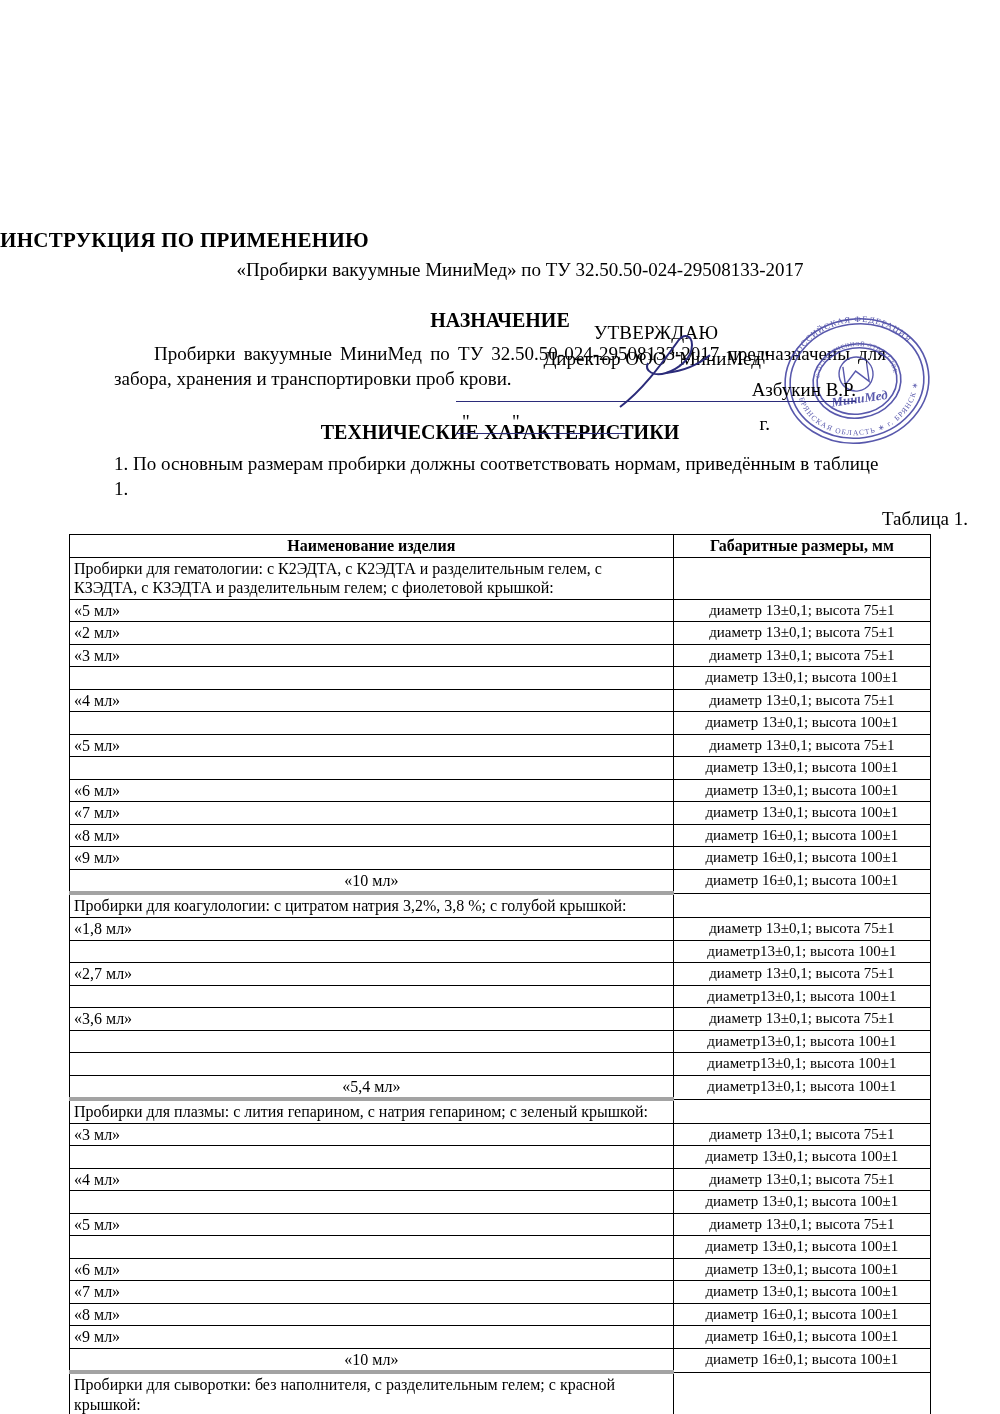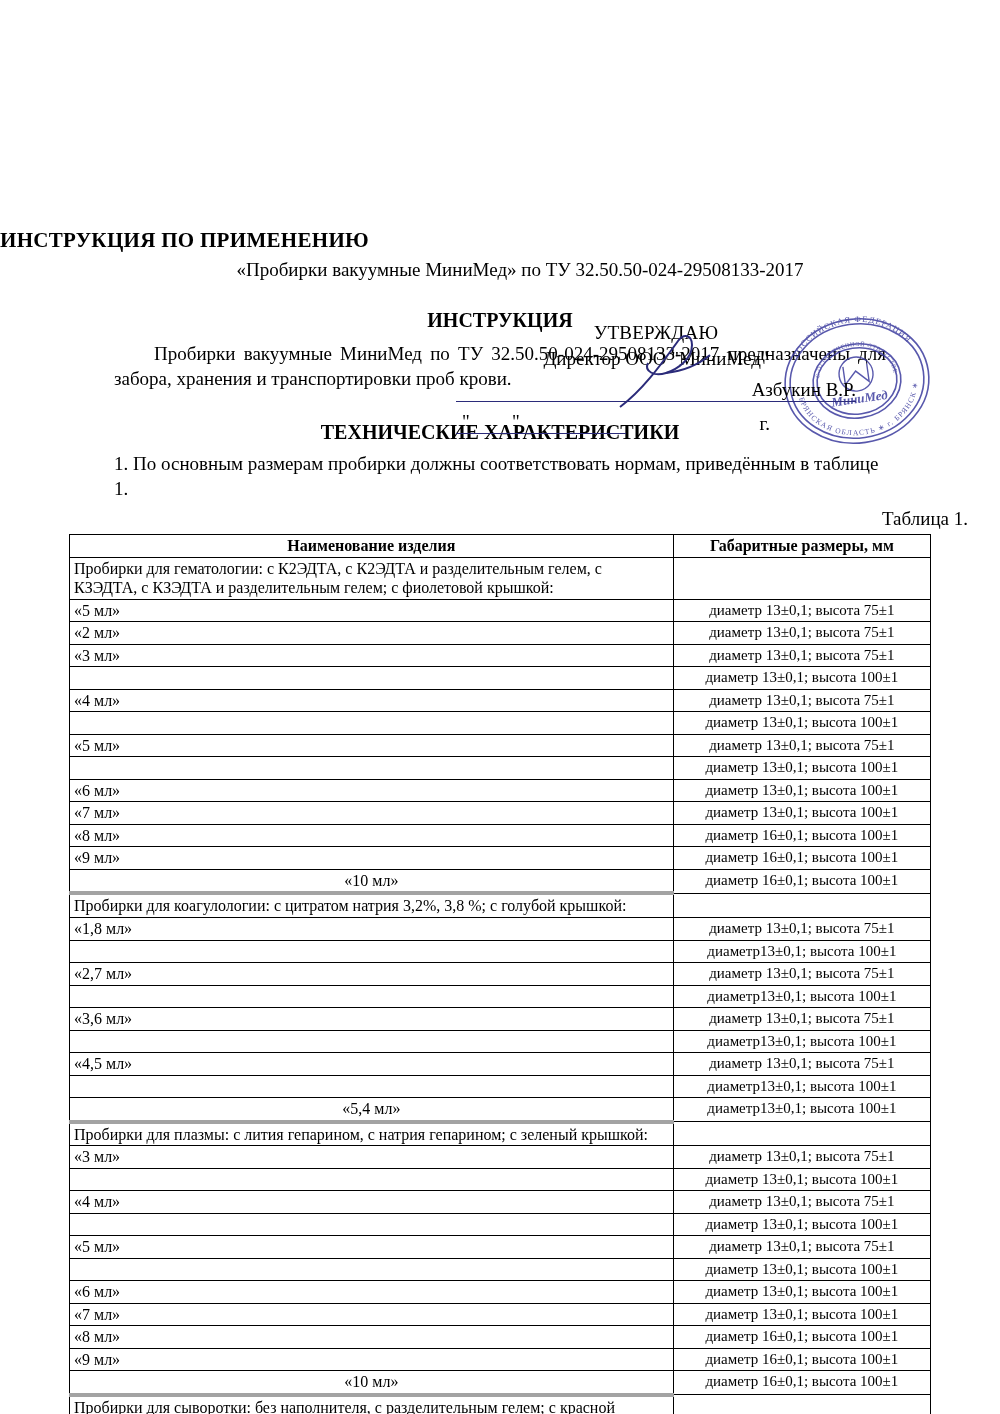--- a/index.html
+++ b/index.html
@@ -243,21 +243,21 @@
       <div class="quote-left">"</div>
       <div class="quote-right">"</div>
       <div class="year">г.</div>
       <div class="rule short"></div>
     </div>
   </div>
 
   <div class="doc-title">ИНСТРУКЦИЯ ПО ПРИМЕНЕНИЮ</div>
   <div class="doc-subtitle">«Пробирки вакуумные МиниМед» по ТУ 32.50.50-024-29508133-2017</div>
 
-  <div class="section-title">ИНСТРУКЦИЯ</div>
+  <div class="section-title">НАЗНАЧЕНИЕ</div>
   <div class="paragraph">Пробирки вакуумные МиниМед по ТУ 32.50.50-024-29508133-2017 предназначены для забора, хранения и транспортировки проб крови.</div>
 
   <div class="section-title left-pad">ТЕХНИЧЕСКИЕ ХАРАКТЕРИСТИКИ</div>
   <div class="subparagraph">1. По основным размерам пробирки должны соответствовать нормам, приведённым в таблице 1.</div>
 
   <div class="table-caption">Таблица 1.</div>
 
   <table class="specs">
     <thead>
       <tr>
@@ -344,24 +344,20 @@
         </tr>
         <tr class="r">
           <td class="name-cell"><span class="rowtxt">«3,6 мл»</span></td>
           <td class="dim-cell"><span class="rowtxt">диаметр 13±0,1; высота 75±1</span></td>
         </tr>
         <tr class="r">
           <td class="name-cell">&nbsp;</td>
           <td class="dim-cell"><span class="rowtxt">диаметр13±0,1; высота 100±1</span></td>
         </tr>
         <tr class="r">
-          <td class="name-cell"><span class="rowtxt">«4,5 мл»</span></td>
-          <td class="dim-cell"><span class="rowtxt">диаметр 13±0,1; высота 75±1</span></td>
-        </tr>
-        <tr class="r">
           <td class="name-cell">&nbsp;</td>
           <td class="dim-cell"><span class="rowtxt">диаметр13±0,1; высота 100±1</span></td>
         </tr>
         <tr class="r">
           <td class="name-cell last"><span class="rowtxt">«5,4 мл»</span></td>
           <td class="dim-cell last"><span class="rowtxt">диаметр13±0,1; высота 100±1</span></td>
         </tr>
         <tr class="r">
           <td class="group-name">Пробирки для плазмы: с лития гепарином, с натрия гепарином; с зеленый крышкой:</td>
           <td class="dim-cell first">&nbsp;</td>

